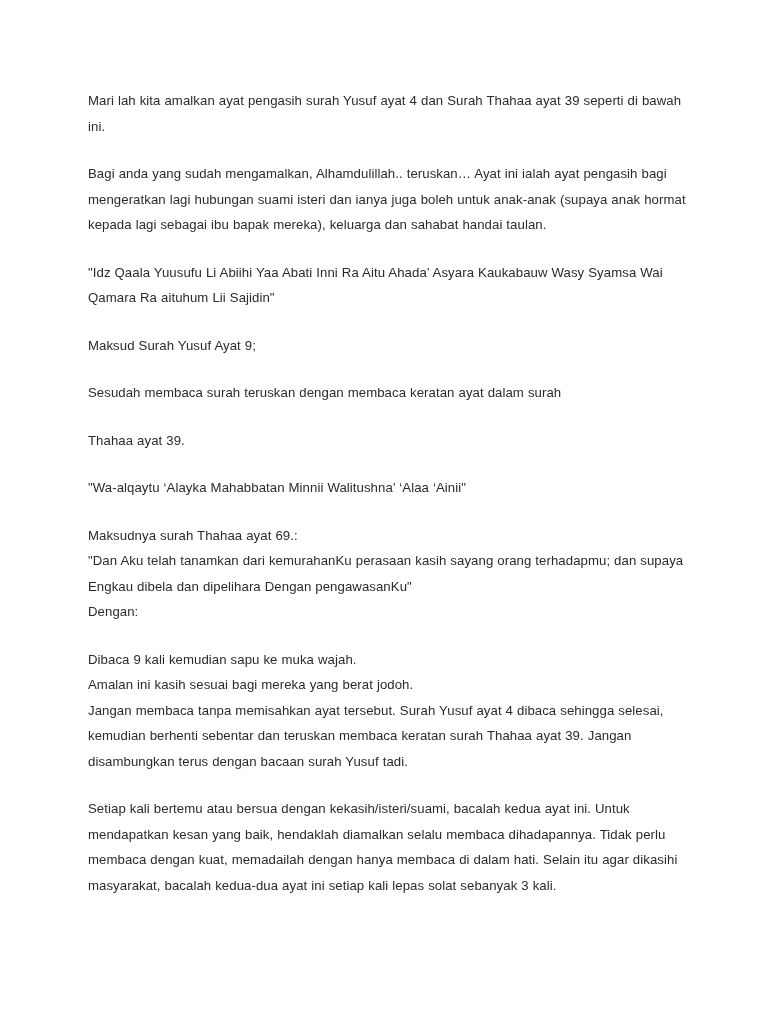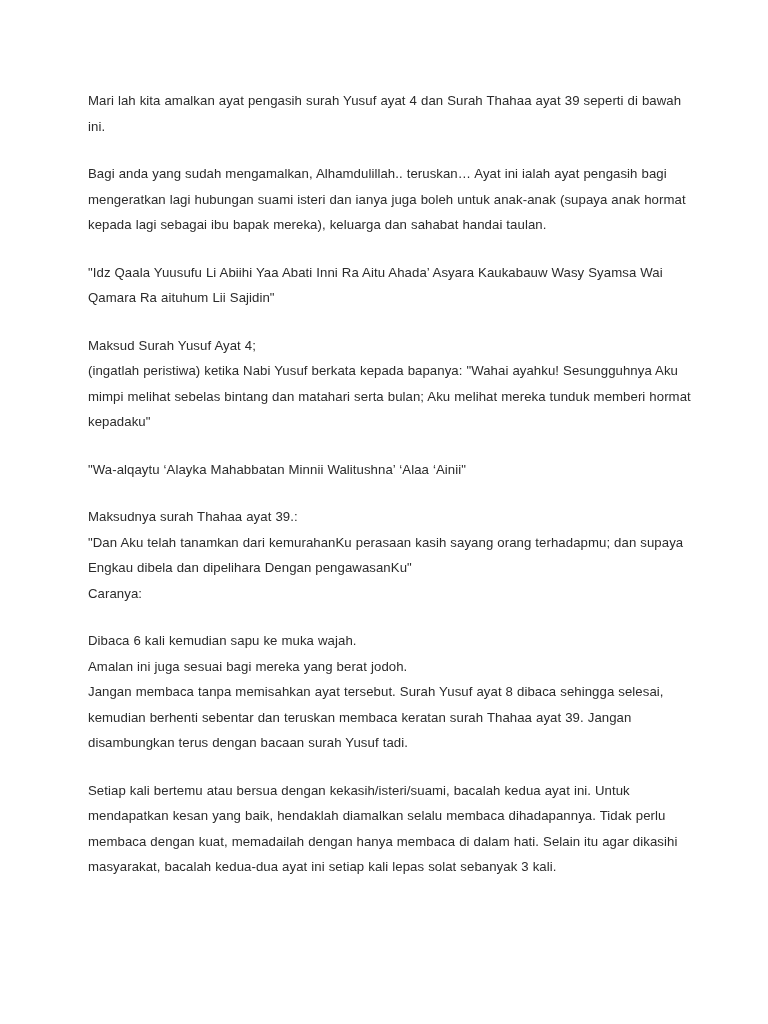--- a/index.html
+++ b/index.html
@@ -54,40 +54,45 @@
 
     <p class="para">
       <span class="line">Bagi anda yang sudah mengamalkan, Alhamdulillah.. teruskan… Ayat ini ialah ayat pengasih bagi mengeratkan lagi hubungan suami isteri dan ianya juga boleh untuk anak-anak (supaya anak hormat kepada lagi sebagai ibu bapak mereka), keluarga dan sahabat handai taulan.</span>
     </p>
 
     <p class="para">
       <span class="line">"Idz Qaala Yuusufu Li Abiihi Yaa Abati Inni Ra Aitu Ahada’ Asyara Kaukabauw Wasy Syamsa Wai Qamara Ra aituhum Lii Sajidin"</span>
     </p>
 
     <p class="para">
-      <span class="line">Maksud Surah Yusuf Ayat 4;</span>
-      <span class="line">(ingatlah peristiwa) ketika Nabi Yusuf berkata kepada bapanya: "Wahai ayahku! Sesungguhnya Aku mimpi melihat sebelas bintang dan matahari serta bulan; Aku melihat mereka tunduk memberi hormat kepadaku"</span>
+      <span class="line">Maksud Surah Yusuf Ayat 9;</span>
     </p>
 
+    <p class="para">
+      <span class="line">Sesudah membaca surah teruskan dengan membaca keratan ayat dalam surah</span>
+    </p>
 
+    <p class="para">
+      <span class="line">Thahaa ayat 39.</span>
+    </p>
 
     <p class="para">
       <span class="line">"Wa-alqaytu ‘Alayka Mahabbatan Minnii Walitushna’ ‘Alaa ‘Ainii"</span>
     </p>
 
     <p class="para">
-      <span class="line">Maksudnya surah Thahaa ayat 39.:</span>
+      <span class="line">Maksudnya surah Thahaa ayat 69.:</span>
       <span class="line">"Dan Aku telah tanamkan dari kemurahanKu perasaan kasih sayang orang terhadapmu; dan supaya Engkau dibela dan dipelihara Dengan pengawasanKu"</span>
-      <span class="line">Caranya:</span>
+      <span class="line">Dengan:</span>
     </p>
 
     <p class="para">
-      <span class="line">Dibaca 6 kali kemudian sapu ke muka wajah.</span>
-      <span class="line">Amalan ini juga sesuai bagi mereka yang berat jodoh.</span>
-      <span class="line">Jangan membaca tanpa memisahkan ayat tersebut. Surah Yusuf ayat 8 dibaca sehingga selesai, kemudian berhenti sebentar dan teruskan membaca keratan surah Thahaa ayat 39. Jangan disambungkan terus dengan bacaan surah Yusuf tadi.</span>
+      <span class="line">Dibaca 9 kali kemudian sapu ke muka wajah.</span>
+      <span class="line">Amalan ini kasih sesuai bagi mereka yang berat jodoh.</span>
+      <span class="line">Jangan membaca tanpa memisahkan ayat tersebut. Surah Yusuf ayat 4 dibaca sehingga selesai, kemudian berhenti sebentar dan teruskan membaca keratan surah Thahaa ayat 39. Jangan disambungkan terus dengan bacaan surah Yusuf tadi.</span>
     </p>
 
 
     <p class="para">
       <span class="line">Setiap kali bertemu atau bersua dengan kekasih/isteri/suami, bacalah kedua ayat ini. Untuk mendapatkan kesan yang baik, hendaklah diamalkan selalu membaca dihadapannya. Tidak perlu membaca dengan kuat, memadailah dengan hanya membaca di dalam hati. Selain itu agar dikasihi masyarakat, bacalah kedua-dua ayat ini setiap kali lepas solat sebanyak 3 kali.</span>
     </p>
 
   </div>
 </div>
 

